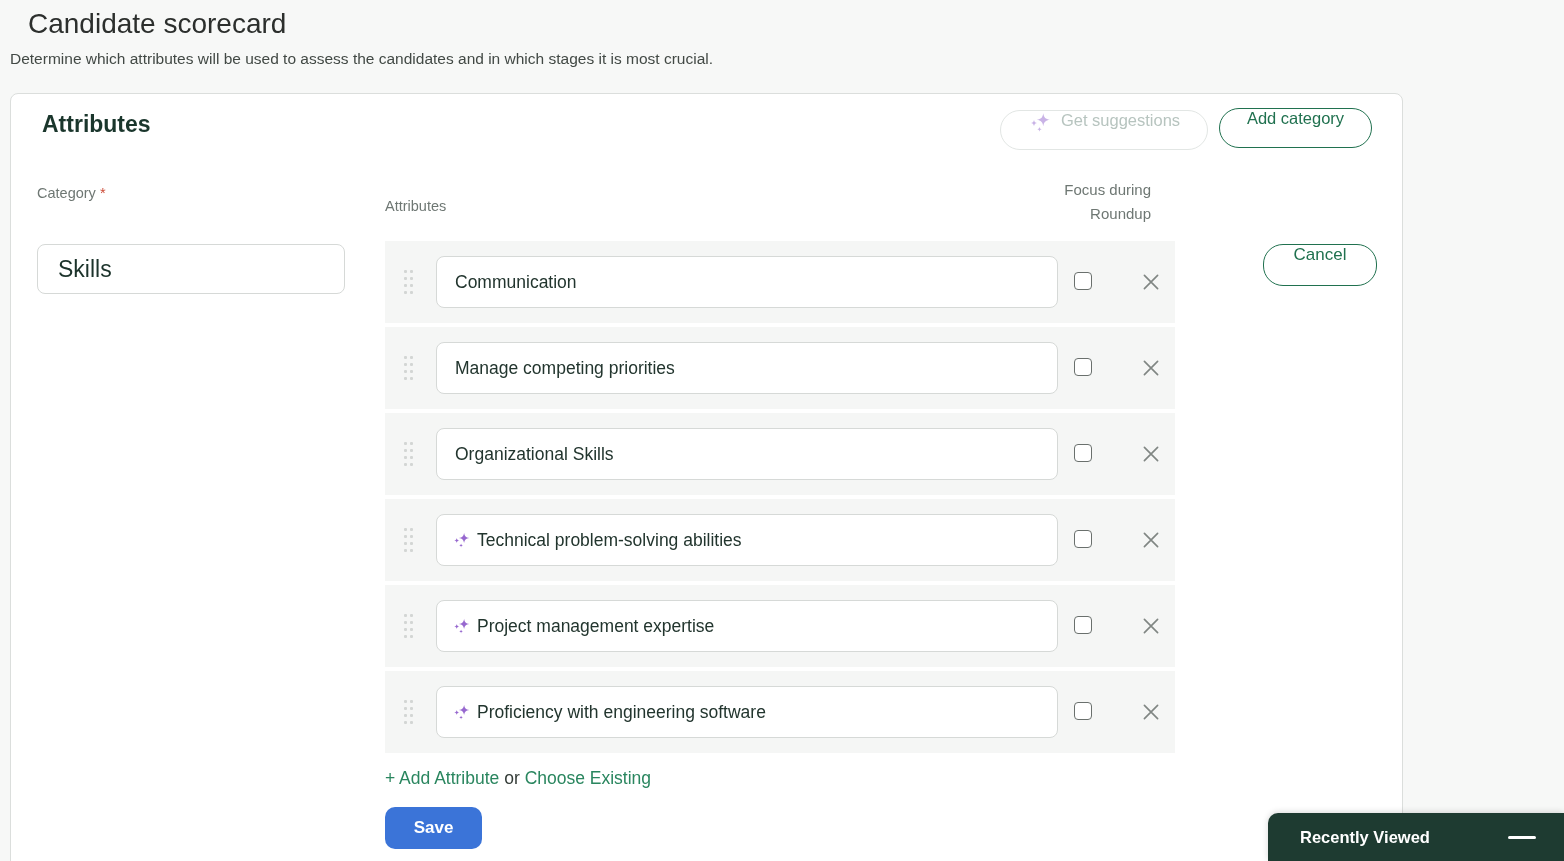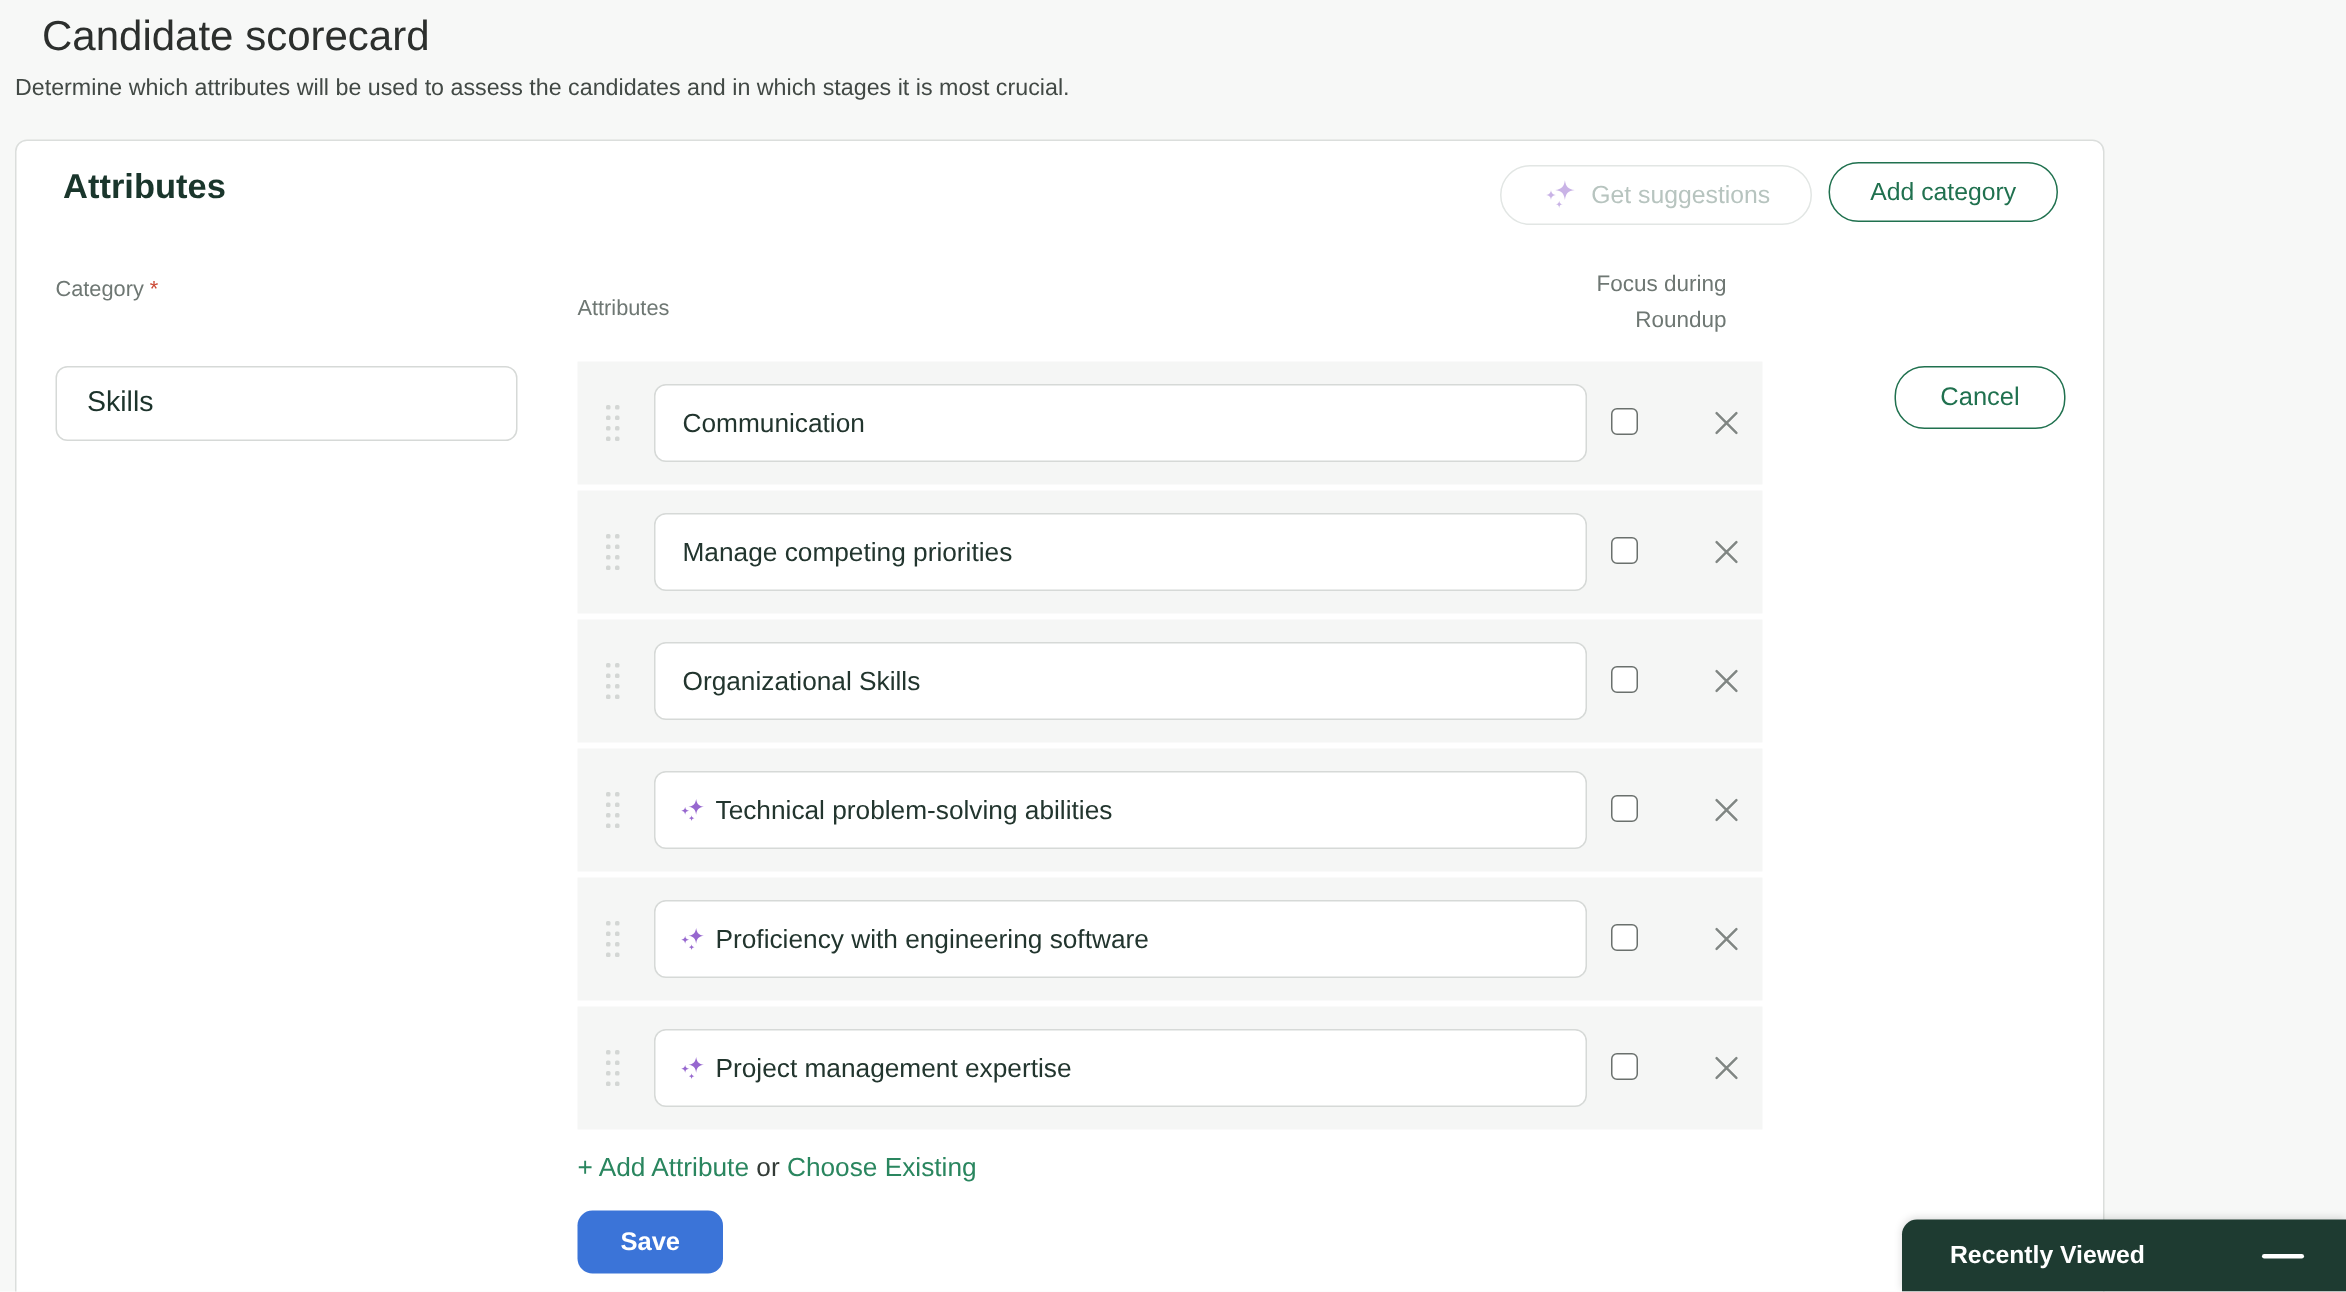--- a/index.html
+++ b/index.html
@@ -25,21 +25,21 @@
     background:#ffffff;
     border:1px solid #dbdedc;
     border-radius:8px;
   }
   .card-heading {
     position:absolute; left:31px; top:17px;
     font-size:23px; font-weight:600; color:#1a362c;
   }
   .btn-outline {
     position:absolute; height:40px;
-    display:flex; align-items:center; justify-content:center;
+    display:flex; align-items:flex-start; justify-content:center;
     background:#ffffff; cursor:pointer;
     border:1px solid #20714f; border-radius:20px;
     color:#20714f; font-size:16.5px;
     font-family:"Liberation Sans", sans-serif;
   }
   .btn-suggestions {
     left:989px; top:16px; width:208px; gap:9px;
     border:1px solid #e2e6e4; color:#b7c4bf; cursor:default;
   }
   .btn-suggestions .sparkles { color:#c9b3e6; }
@@ -52,21 +52,21 @@
   .attributes-col-label { left:374px; top:104px; }
   .focus-col-label {
     position:absolute; left:1000px; top:84px; width:140px;
     text-align:right; font-size:15px; color:#6e7773; line-height:24px;
   }
   .focus-col-label span { display:block; }
   .category-input {
     position:absolute; left:26px; top:150px;
     width:308px; height:50px;
     border:1px solid #d6d9d7; border-radius:8px;
-    padding:0 20px; font-size:19px; color:#1c332b;
+    padding:0 20px; font-size:23px; color:#1c332b;
     font-family:"Liberation Sans", sans-serif;
     background:#fff; outline:none;
   }
   .rows { position:absolute; left:374px; top:147px; width:790px; }
   .attr-row {
     position:relative; width:790px; height:82px;
     background:#f5f6f5; margin-bottom:4px;
   }
   .drag-handle {
     position:absolute; left:19px; top:29px;
@@ -270,21 +270,21 @@
           <i></i>
         </span>
     <div class="attr-input-wrap">
       <span class="ai-sparkle">
         <svg width="19" height="19" viewBox="0 0 22 22" fill="currentColor">
           <path d="M14 2 C14.6 6 16 7.4 20 8 C16 8.6 14.6 10 14 14 C13.4 10 12 8.6 8 8 C12 7.4 13.4 6 14 2 Z"></path>
           <path d="M5.5 8 C5.8 10 6.5 10.7 8.5 11 C6.5 11.3 5.8 12 5.5 14 C5.2 12 4.5 11.3 2.5 11 C4.5 10.7 5.2 10 5.5 8 Z"></path>
           <path d="M10.5 14.5 C10.7 16 11.2 16.5 12.7 16.7 C11.2 16.9 10.7 17.4 10.5 19 C10.3 17.4 9.8 16.9 8.3 16.7 C9.8 16.5 10.3 16 10.5 14.5 Z"></path>
         </svg>
       </span>
-      <input class="attr-input" value="Proficiency with engineering software" style="">
+      <input class="attr-input" value="Project management expertise" style="">
     </div>
     <input type="checkbox" class="focus-checkbox" style="">
     <span class="close-icon">
       <svg width="22" height="22" viewBox="0 0 20 20">
             <path d="M4 4 L16 16 M16 4 L4 16" stroke="currentColor" stroke-width="1.5" fill="none" stroke-linecap="round"></path>
           </svg>
     </span>
   </div>
 
   <div class="attr-row">
@@ -299,21 +299,21 @@
           <i></i>
         </span>
     <div class="attr-input-wrap">
       <span class="ai-sparkle">
         <svg width="19" height="19" viewBox="0 0 22 22" fill="currentColor">
           <path d="M14 2 C14.6 6 16 7.4 20 8 C16 8.6 14.6 10 14 14 C13.4 10 12 8.6 8 8 C12 7.4 13.4 6 14 2 Z"></path>
           <path d="M5.5 8 C5.8 10 6.5 10.7 8.5 11 C6.5 11.3 5.8 12 5.5 14 C5.2 12 4.5 11.3 2.5 11 C4.5 10.7 5.2 10 5.5 8 Z"></path>
           <path d="M10.5 14.5 C10.7 16 11.2 16.5 12.7 16.7 C11.2 16.9 10.7 17.4 10.5 19 C10.3 17.4 9.8 16.9 8.3 16.7 C9.8 16.5 10.3 16 10.5 14.5 Z"></path>
         </svg>
       </span>
-      <input class="attr-input" value="Project management expertise" style="">
+      <input class="attr-input" value="Proficiency with engineering software" style="">
     </div>
     <input type="checkbox" class="focus-checkbox" style="">
     <span class="close-icon">
       <svg width="22" height="22" viewBox="0 0 20 20">
             <path d="M4 4 L16 16 M16 4 L4 16" stroke="currentColor" stroke-width="1.5" fill="none" stroke-linecap="round"></path>
           </svg>
     </span>
   </div>
 </div>
 

